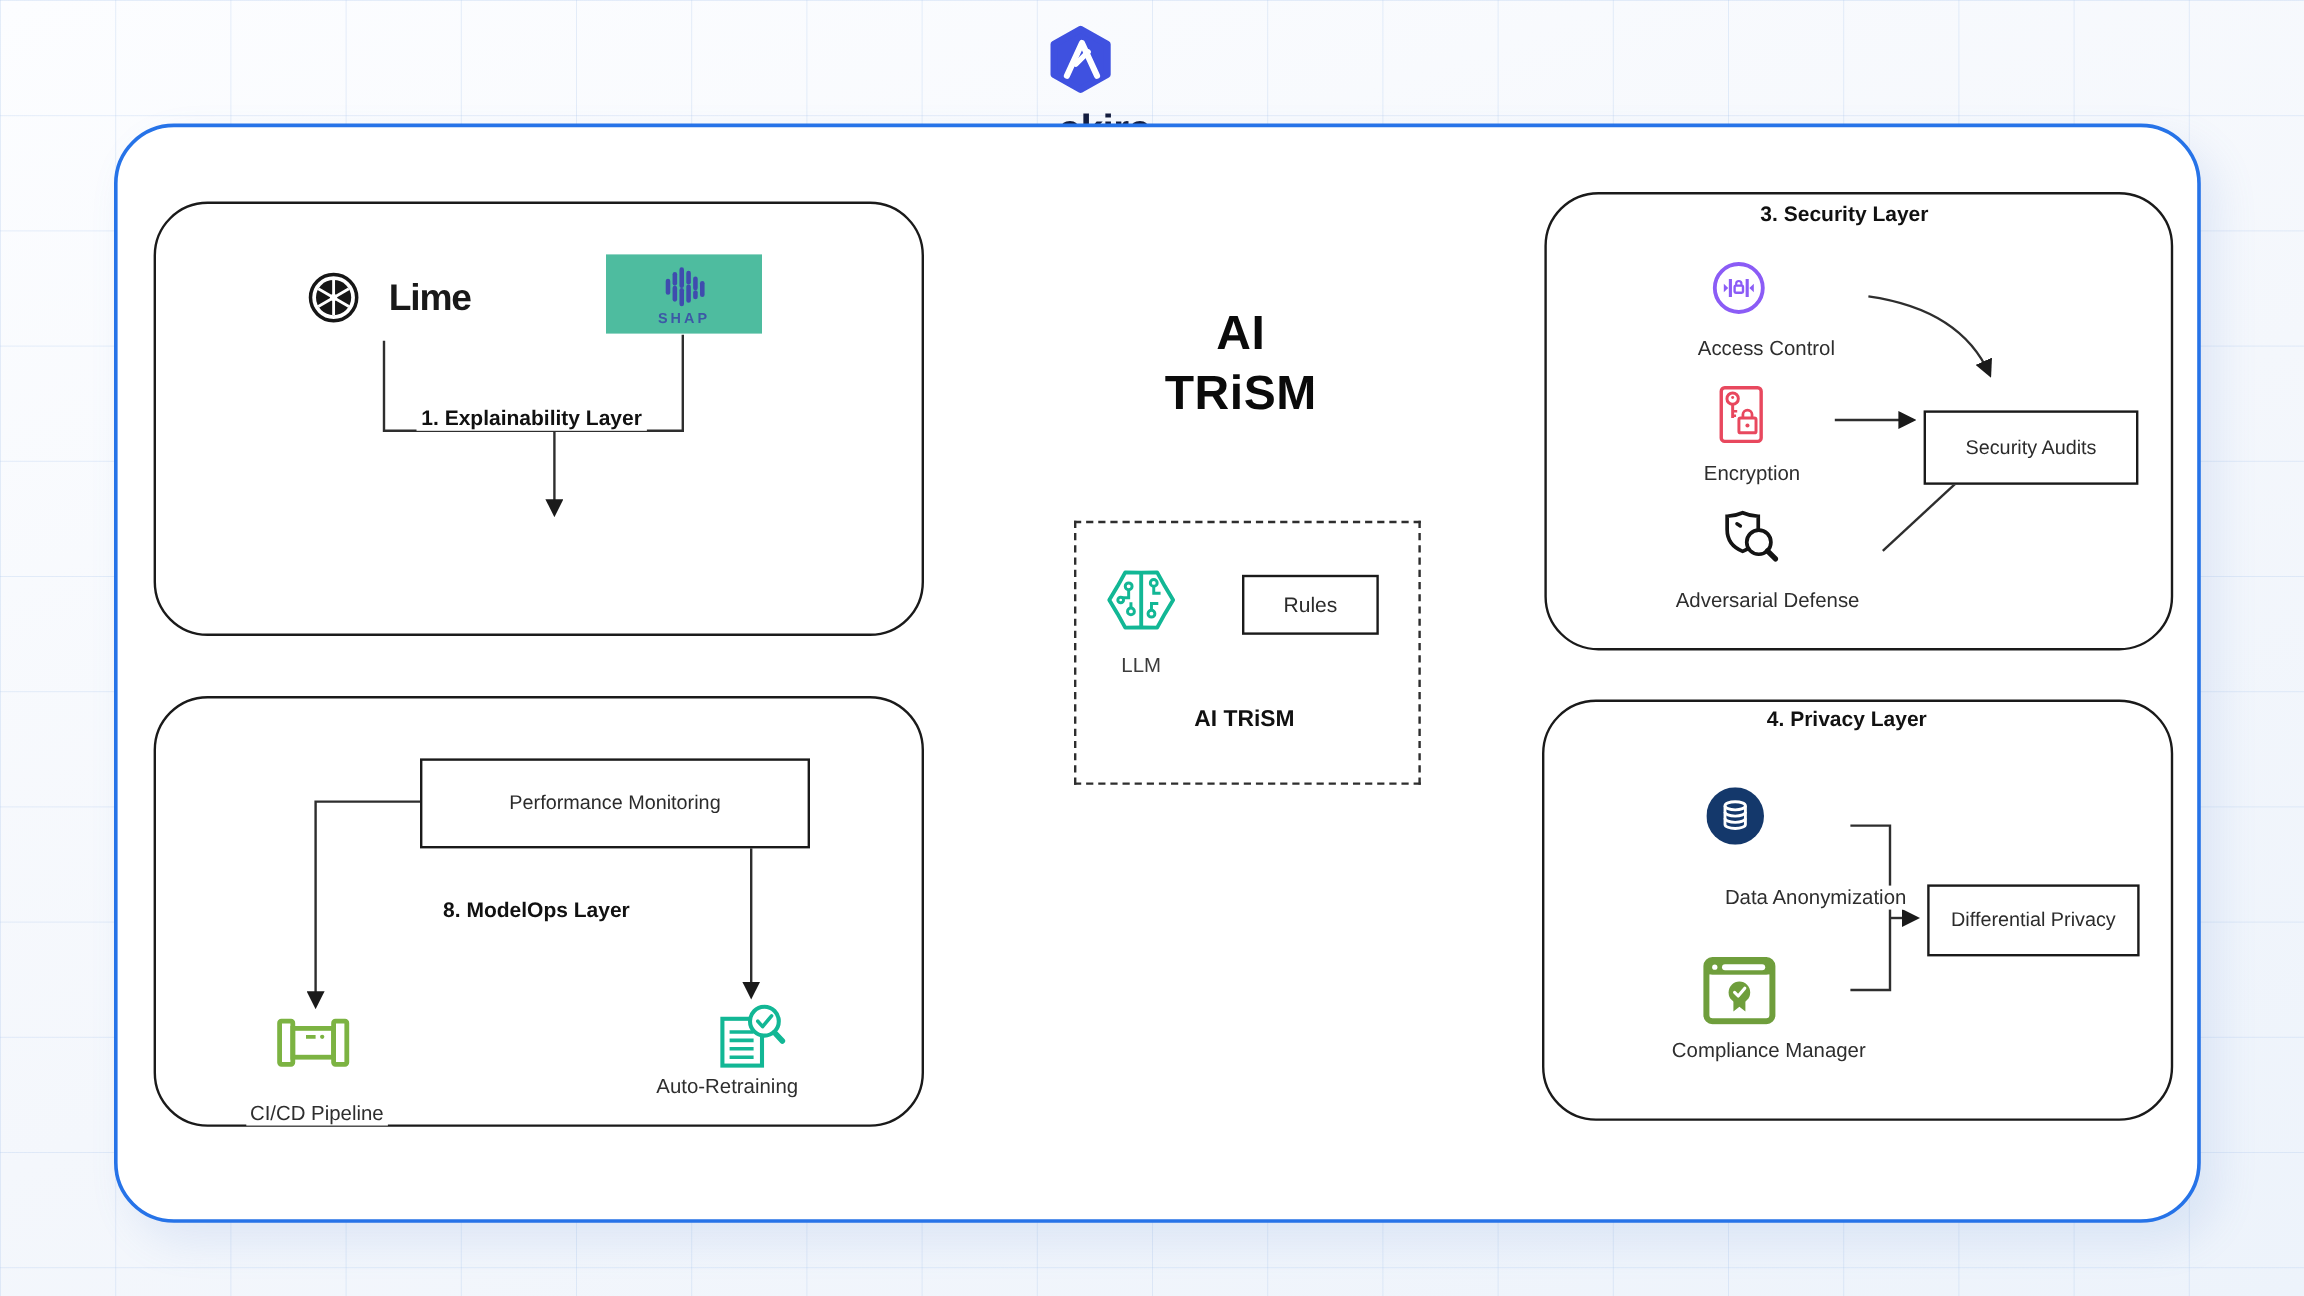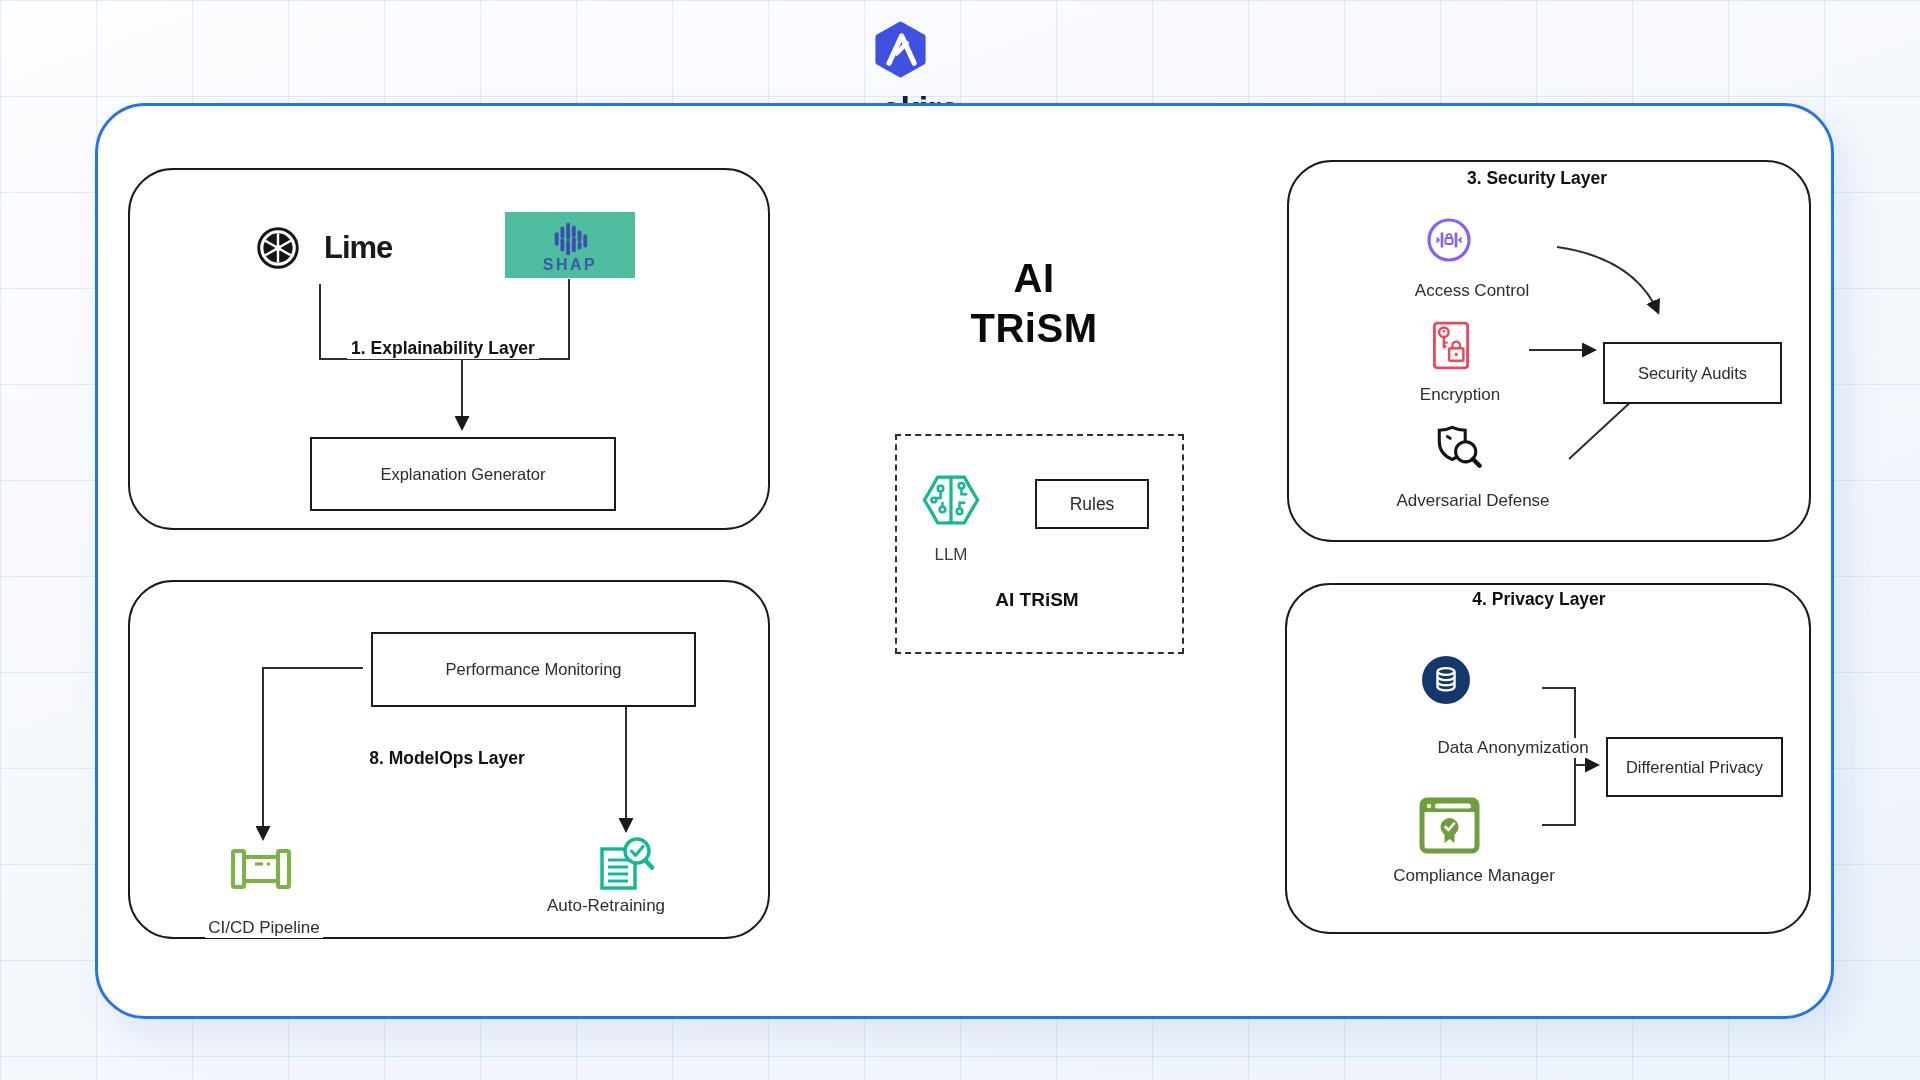--- a/index.html
+++ b/index.html
@@ -31,21 +31,21 @@
   #layer-modelops { left:128px;  top:580px; width:638px; height:355px; }
   #layer-security { left:1287px; top:160px; width:520px; height:378px; }
   #layer-privacy  { left:1285px; top:583px; width:522px; height:347px; }
   
   .node-box {
     position:absolute; background:#fff; border:2.5px solid #1a1a1a;
     display:flex; align-items:center; justify-content:center;
     font-size:16.5px; color:#2b2b2b; white-space:nowrap;
   }
   #box-generator    { left:310px;  top:437px; width:302px; height:70px; }
-  #box-monitoring   { left:371px;  top:632px; width:321px; height:71px; }
+  #box-monitoring   { left:350px;  top:632px; width:321px; height:71px; }
   #box-audits       { left:1603px; top:321px; width:175px; height:58px;margin-top:21px; }
   #box-differential { left:1606px; top:737px; width:173px; height:56px; }
   #box-rules        { left:1035px; top:479px; width:110px; height:46px; border-width:2px; font-size:17.5px; }
   
   #agent-box {
     position:absolute; left:895px; top:434px; width:285px; height:216px;
     background:#fff; border:2px dashed #2e2e2e;
   }
   .agent-title { position:absolute; left:1037px; top:589px; transform:translateX(-50%);
     font-size:19px; font-weight:700; color:#111; white-space:nowrap; }
@@ -66,21 +66,21 @@
   #cap-llm     { left:951px;  top:545px; font-size:17px; color:#3c3c3c; }
   
   .trism-title { position:absolute; left:884px; top:253px; width:300px; text-align:center;
     font-size:40px; font-weight:700; color:#0b0b0b; line-height:50px; letter-spacing:0.5px; }
   
   .icon { position:absolute; }
   #lime-logo { left:256px; top:226px; display:flex; align-items:center; }
   .lime-word { font-size:31px; font-weight:700; color:#191919; letter-spacing:-1px; margin-left:24px; }
   #shap-logo { left:505px; top:212px; width:130px; height:66px; background:#4ebc9f;
     display:flex; flex-direction:column; align-items:center; justify-content:center; }
-  .shap-word { font-size:16px; font-weight:700; color:#3a48a8; letter-spacing:2.5px; opacity:0.85; line-height:12px;text-align:right; }
+  .shap-word { font-size:12px; font-weight:700; color:#3a48a8; letter-spacing:2.5px; opacity:0.85; line-height:12px;text-align:right; }
   
   .connectors { position:absolute; inset:0; pointer-events:none; }
 </style>
 </head>
 <body>
 
 <div class="stage">
   <div class="grid"></div>
 
   <div class="brand">
@@ -145,21 +145,20 @@
           <line x1="28" y1="21" x2="28" y2="33"></line>
         <line x1="34" y1="14" x2="34" y2="22"></line>
           <line x1="34" y1="26" x2="34" y2="30"></line>
         <line x1="40" y1="18" x2="40" y2="28"></line>
       </g>
     </svg>
     <span class="shap-word">SHAP</span>
   </div>
 
   <div class="layer-label" id="lbl-explain">1. Explainability Layer</div>
-  <div class="node-box" id="box-generator">Explanation Generator</div>
 
   <div class="node-box" id="box-monitoring">Performance Monitoring</div>
   <div class="layer-label" id="lbl-modelops">8. ModelOps Layer</div>
 
   <svg class="icon" style="left:230px; top:846px;" width="62" height="46" viewBox="0 0 62 46">
     <g fill="none" stroke="#7cb342" stroke-width="4">
       <rect x="3" y="5" width="11" height="36" rx="1.5"></rect>
       <rect x="48" y="5" width="11" height="36" rx="1.5"></rect>
       <rect x="14" y="11" width="34" height="24"></rect>
       <line x1="25" y1="18" x2="33" y2="18" stroke-width="3.2"></line>

